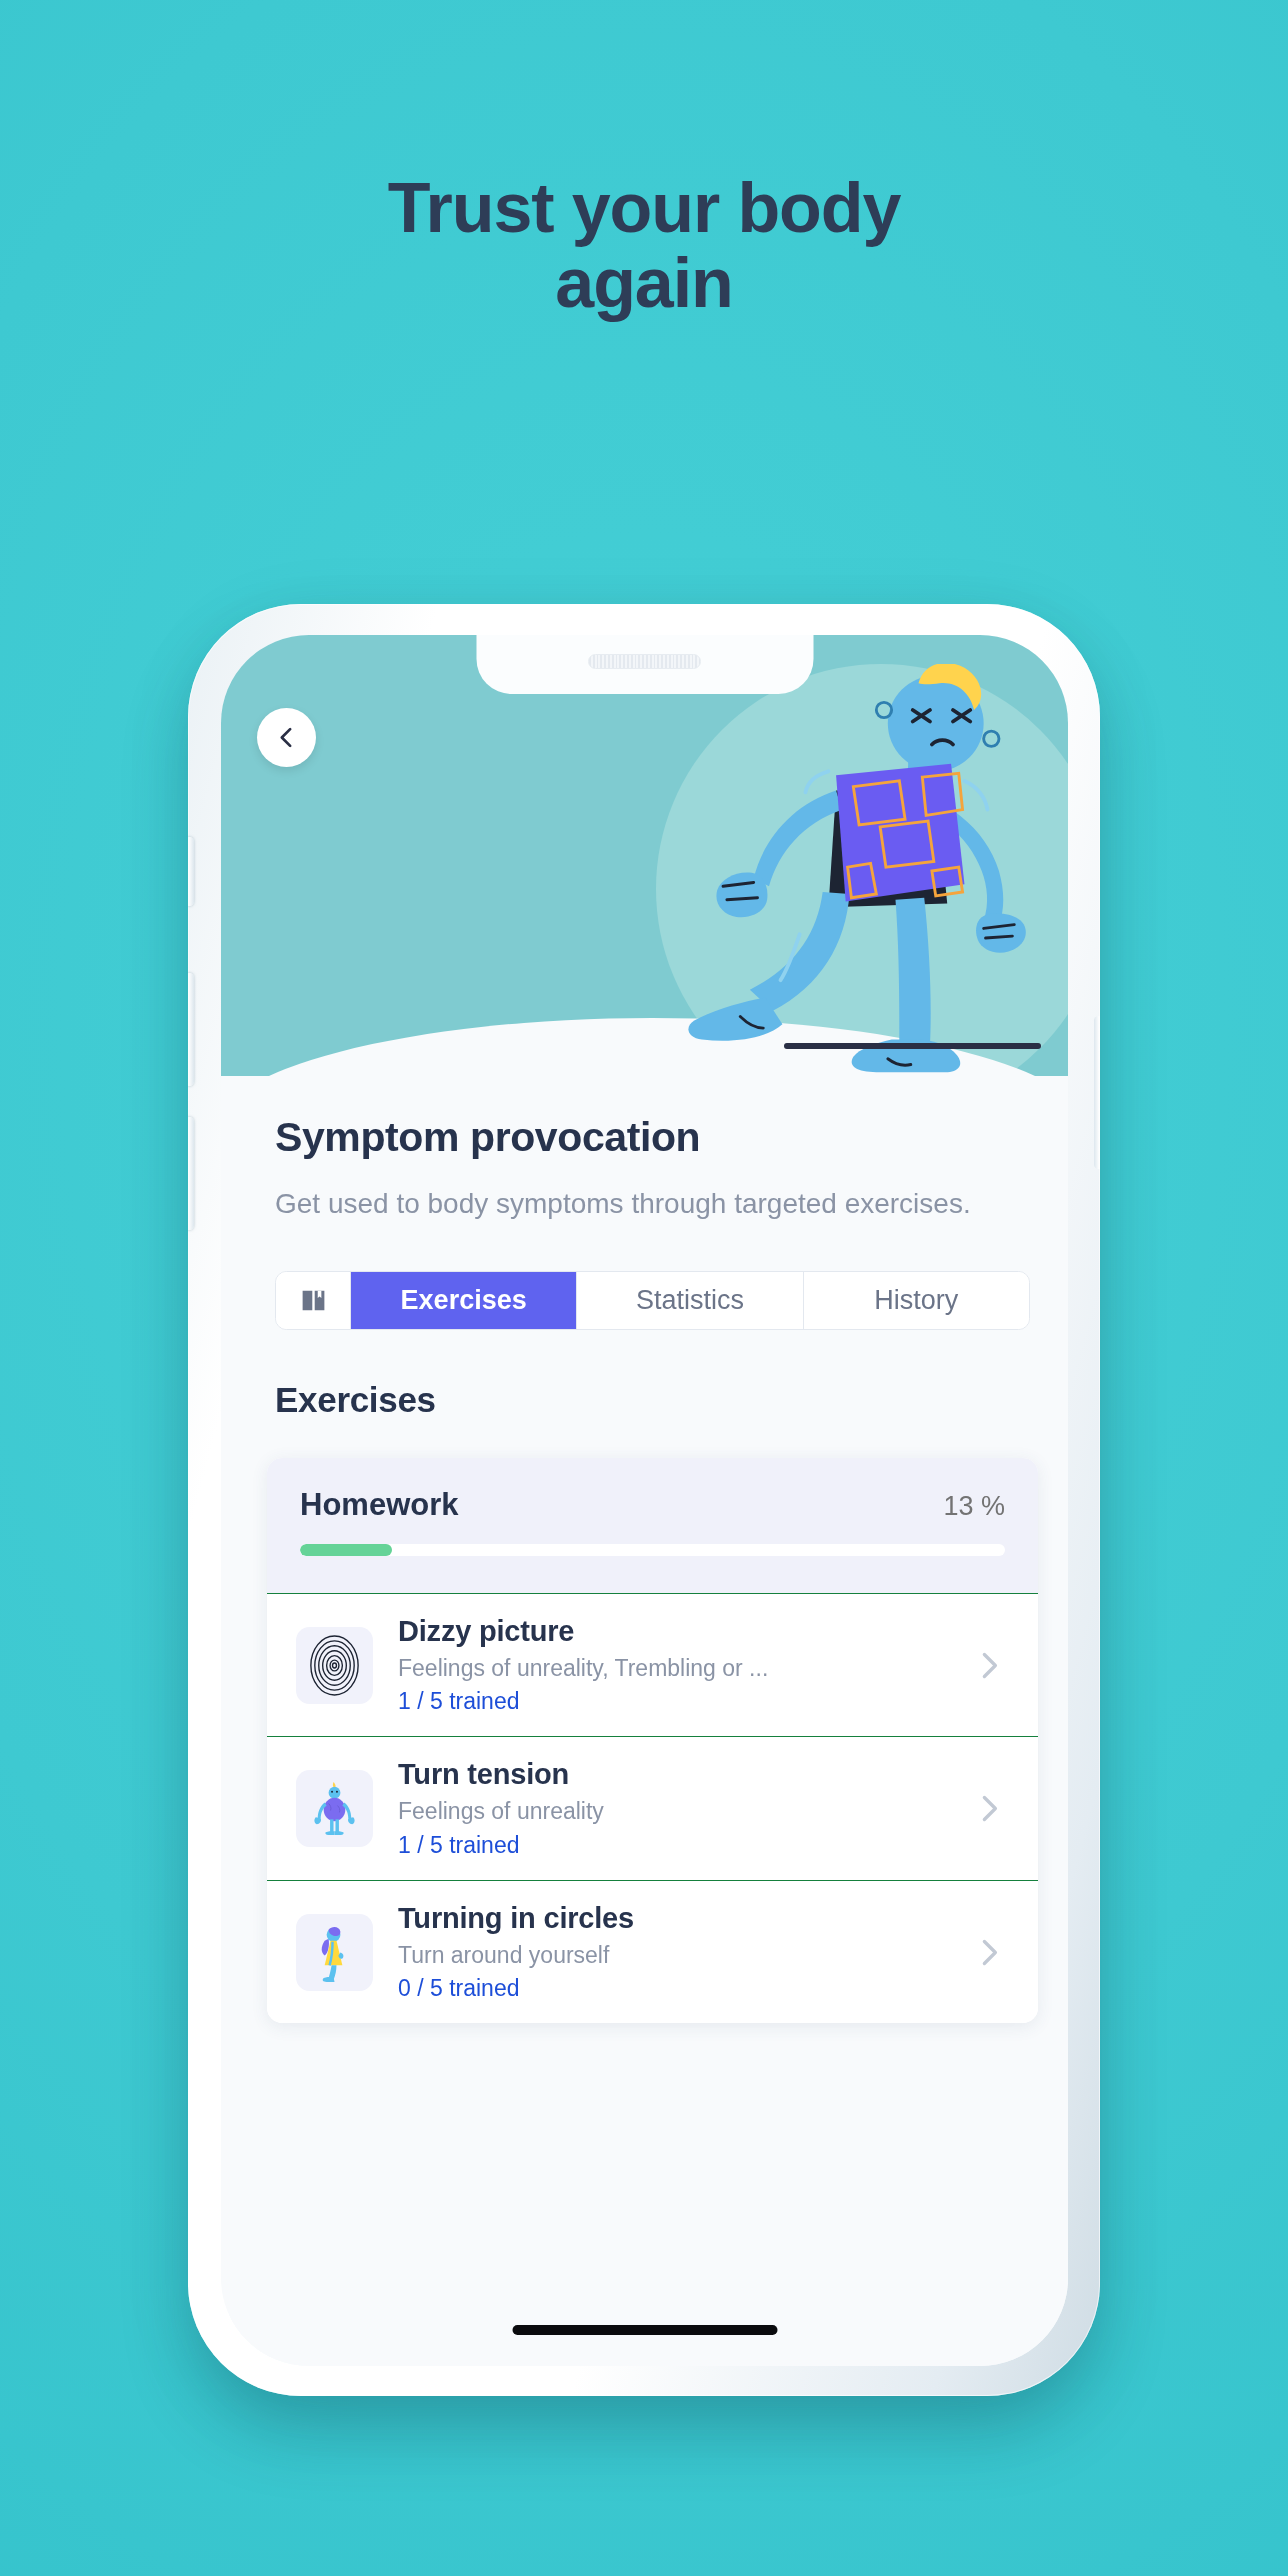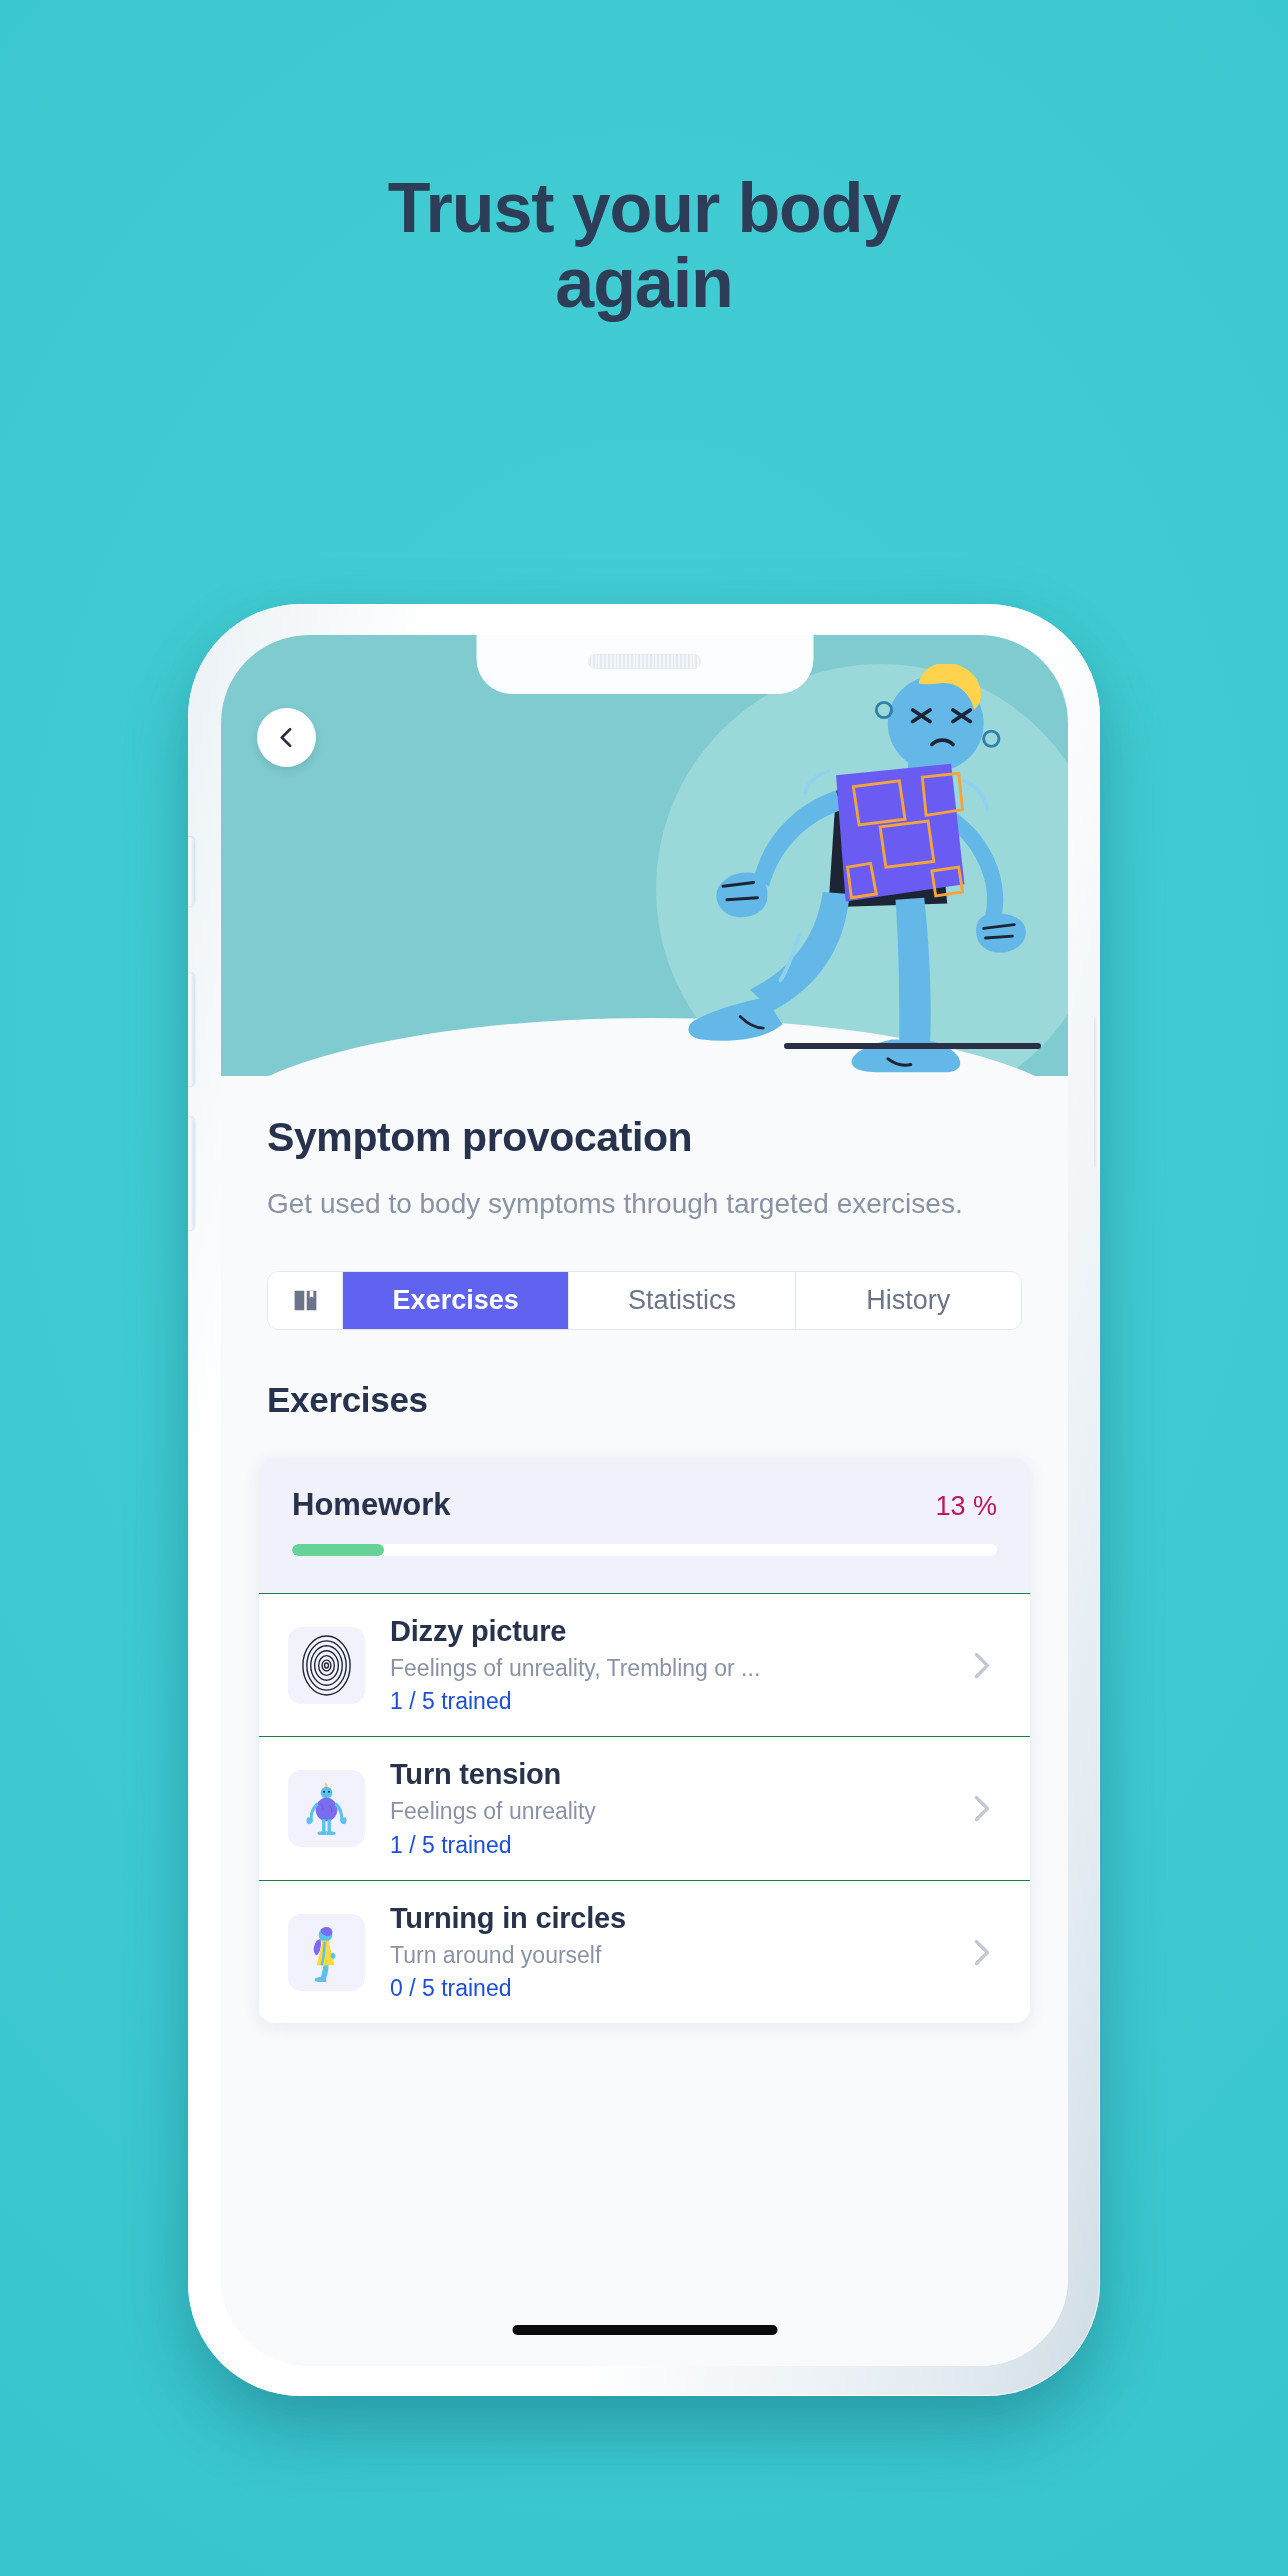--- a/index.html
+++ b/index.html
@@ -101,21 +101,21 @@
     display:flex; align-items:center; justify-content:center;
     z-index:7; cursor:pointer;
   }
   .back-btn svg{ width:25px; height:25px; }
 
   
   .illus{ position:absolute; right:17px; bottom:0px; width:403px; height:412px; z-index:4; }
   .ground-line{ position:absolute; right:27px; bottom:27px; width:257px; height:5.8px; border-radius:2.9px; background:#2a2f45; z-index:5;}
 
   
-  .content{ position:absolute; left:0; top:441px; width:847px; bottom:0; background:#f8fafc; }
+  .content{ position:absolute; left:8px; top:441px; width:847px; bottom:0; background:#f8fafc; }
   .title{
     margin:38px 0 0 46px;
     font-size:41px; font-weight:700; color:#27334d; letter-spacing:-0.4px;
   }
   .subtitle{
     margin:23px 46px 0 46px;
     font-size:28px; color:#8a93a5; line-height:1.45;
   }
 
   
@@ -153,21 +153,21 @@
     background:#ffffff;
     box-shadow:0 3.8px 17px rgba(60,80,110,.09);
     overflow:hidden;
   }
   .hw{
     background:#f0f1fa;
     padding:29px 33px 37px 33px;
   }
   .hw-top{ display:flex; justify-content:space-between; align-items:baseline; }
   .hw-title{ font-size:31px; font-weight:700; color:#27334d; }
-  .hw-pct{ font-size:27px; color:#be185d;text-align:center; }
+  .hw-pct{ font-size:27px; color:#737373;text-align:center; }
   .hw-bar{
     margin-top:21px; height:12.5px; border-radius:6.7px; background:#ffffff; overflow:hidden;
   }
   .hw-fill{ height:100%; border-radius:6.7px; background:#65d397; }
 
   .row{
     display:flex; align-items:center;
     padding:21px 29px 21px 29px;
     border-top:1px solid #15803d;
     cursor:pointer;

